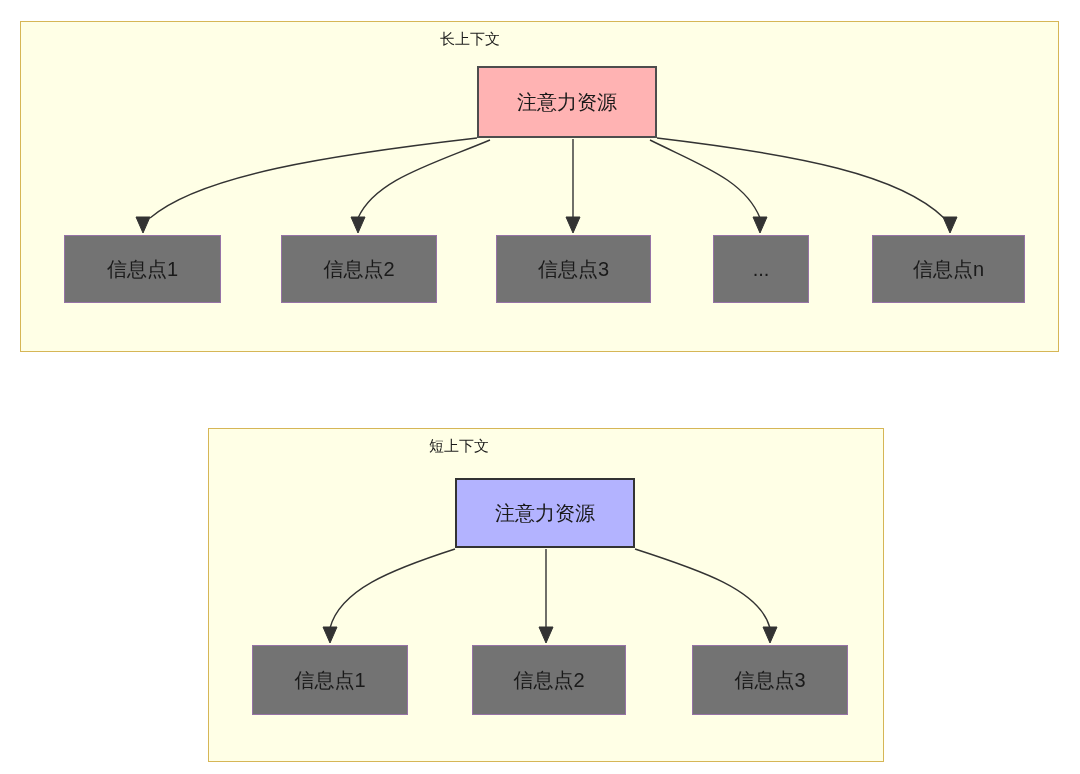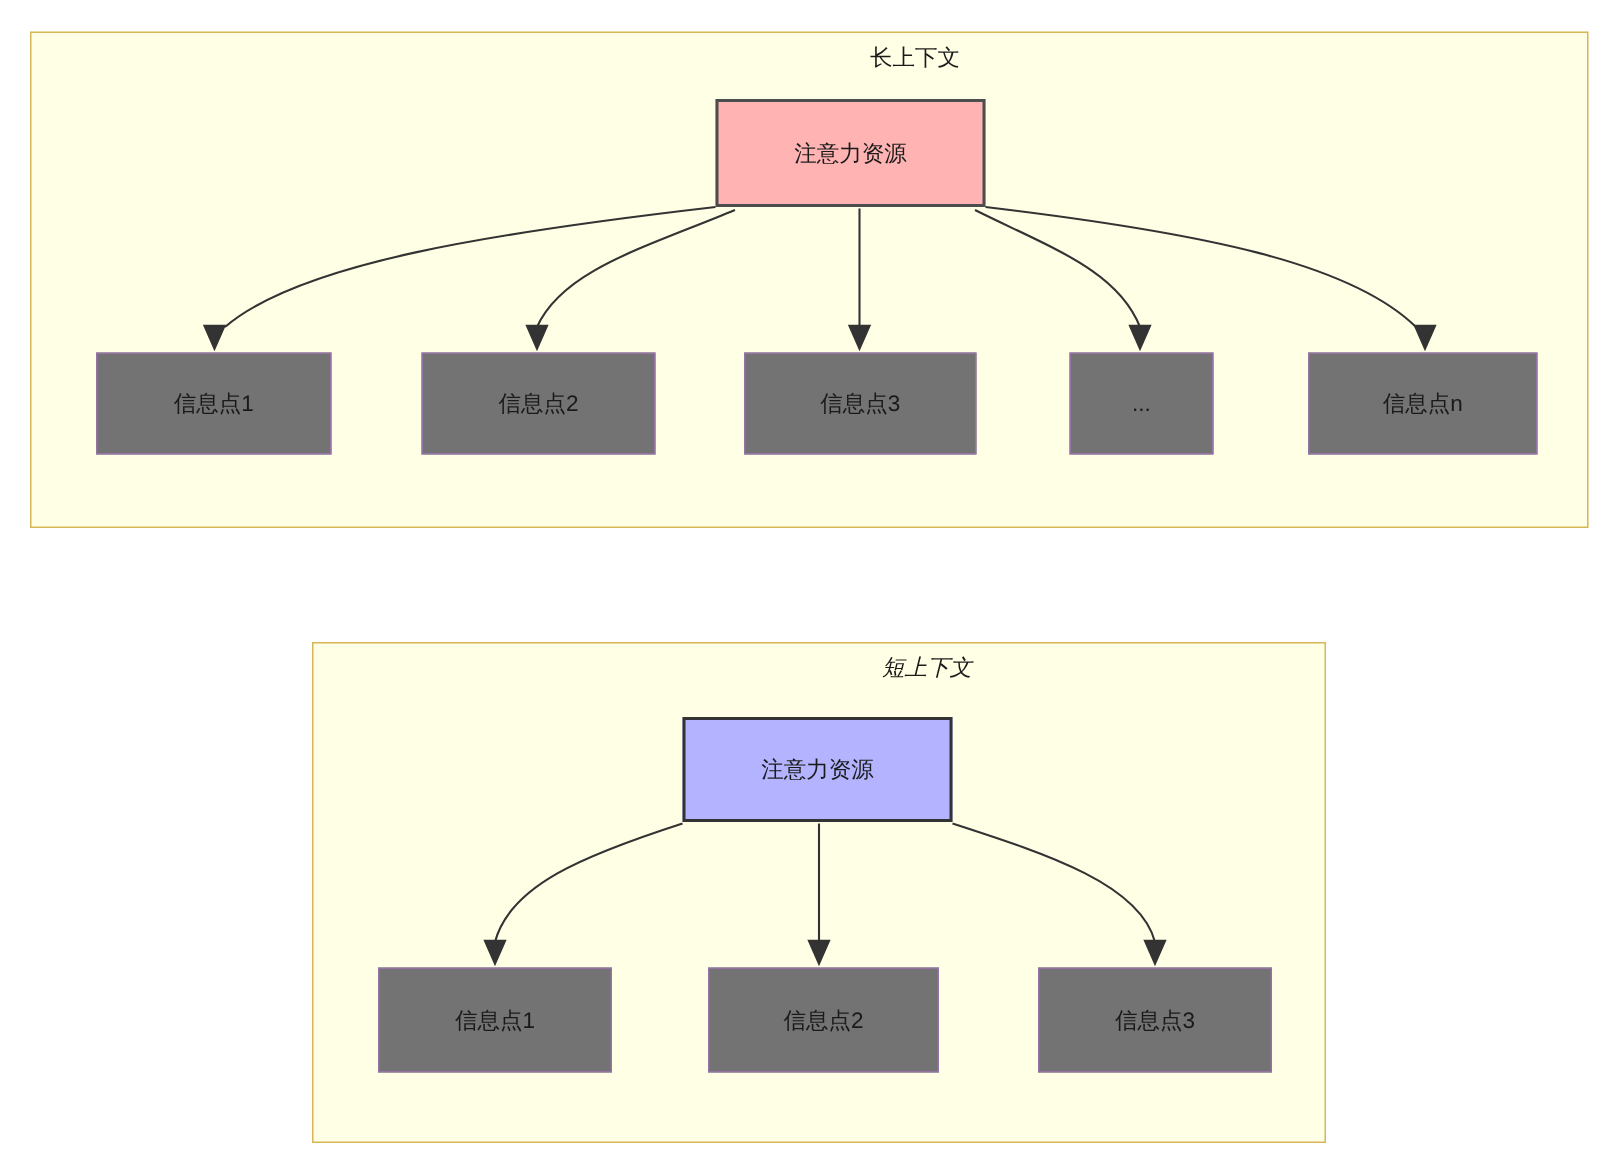--- a/index.html
+++ b/index.html
@@ -21,33 +21,33 @@
     height: 774px;
   }
   .group-box {
     position: absolute;
     background: #ffffe6;
     border: 1px solid #d6b656;
     box-sizing: border-box;
   }
   .group-title {
     position: absolute;
-    text-align: right;
+    text-align: left;
     font-size: 15px;
     color: #1a1a1a;
     white-space: nowrap;
     line-height: 1;
   }
   .node {
     position: absolute;
     box-sizing: border-box;
     display: flex;
     align-items: center;
     justify-content: center;
-    font-size: 15px;
+    font-size: 20px;
     color: #1a1a1a;
     white-space: nowrap;
   }
   .node-attention-long {
     background: #ffb3b3;
     border: 2px solid #4d4d4d;
   }
   .node-attention-short {
     background: #b3b3ff;
     border: 2px solid #333333;
@@ -91,21 +91,21 @@
   <div class="node node-info" style="left:281px; top:235px; width:156px; height:68px;">信息点2</div>
 
   <div class="node node-info" style="left:496px; top:235px; width:155px; height:68px;">信息点3</div>
 
   <div class="node node-info" style="left:713px; top:235px; width:96px; height:68px;">...</div>
 
   <div class="node node-info" style="left:872px; top:235px; width:153px; height:68px;">信息点n</div>
 
   <div class="group-box" style="left:208px; top:428px; width:676px; height:334px;"></div>
 
-  <div class="group-title" style="left:448px; top:438px; width:200px;font-style:italic;">短上下文</div>
+  <div class="group-title" style="left:429px; top:438px; width:200px;">短上下文</div>
 
   <div class="node node-attention-short" style="left:455px; top:478px; width:180px; height:70px;">注意力资源</div>
 
   <div class="node node-info" style="left:252px; top:645px; width:156px; height:70px;">信息点1</div>
 
   <div class="node node-info" style="left:472px; top:645px; width:154px; height:70px;">信息点2</div>
 
   <div class="node node-info" style="left:692px; top:645px; width:156px; height:70px;">信息点3</div>
 
   <svg class="edges" viewBox="0 0 1080 774" xmlns="http://www.w3.org/2000/svg">

